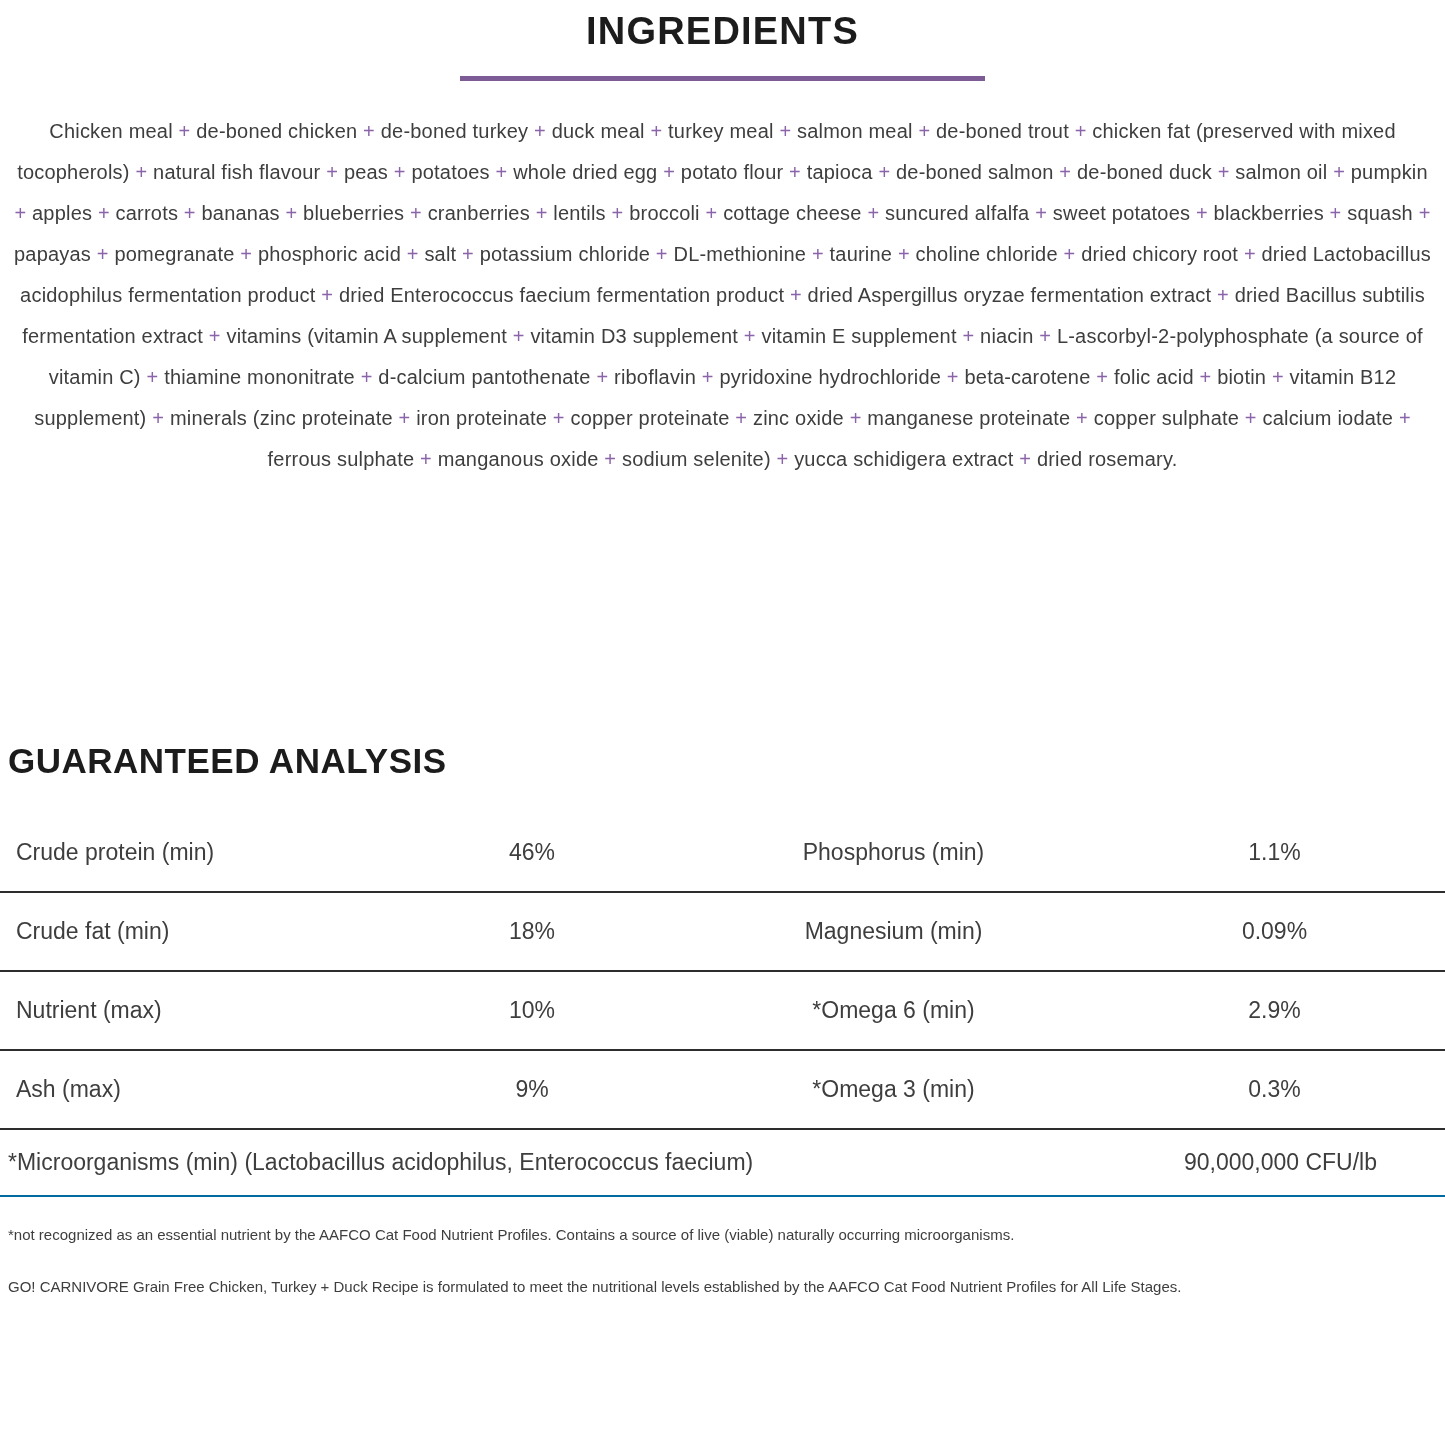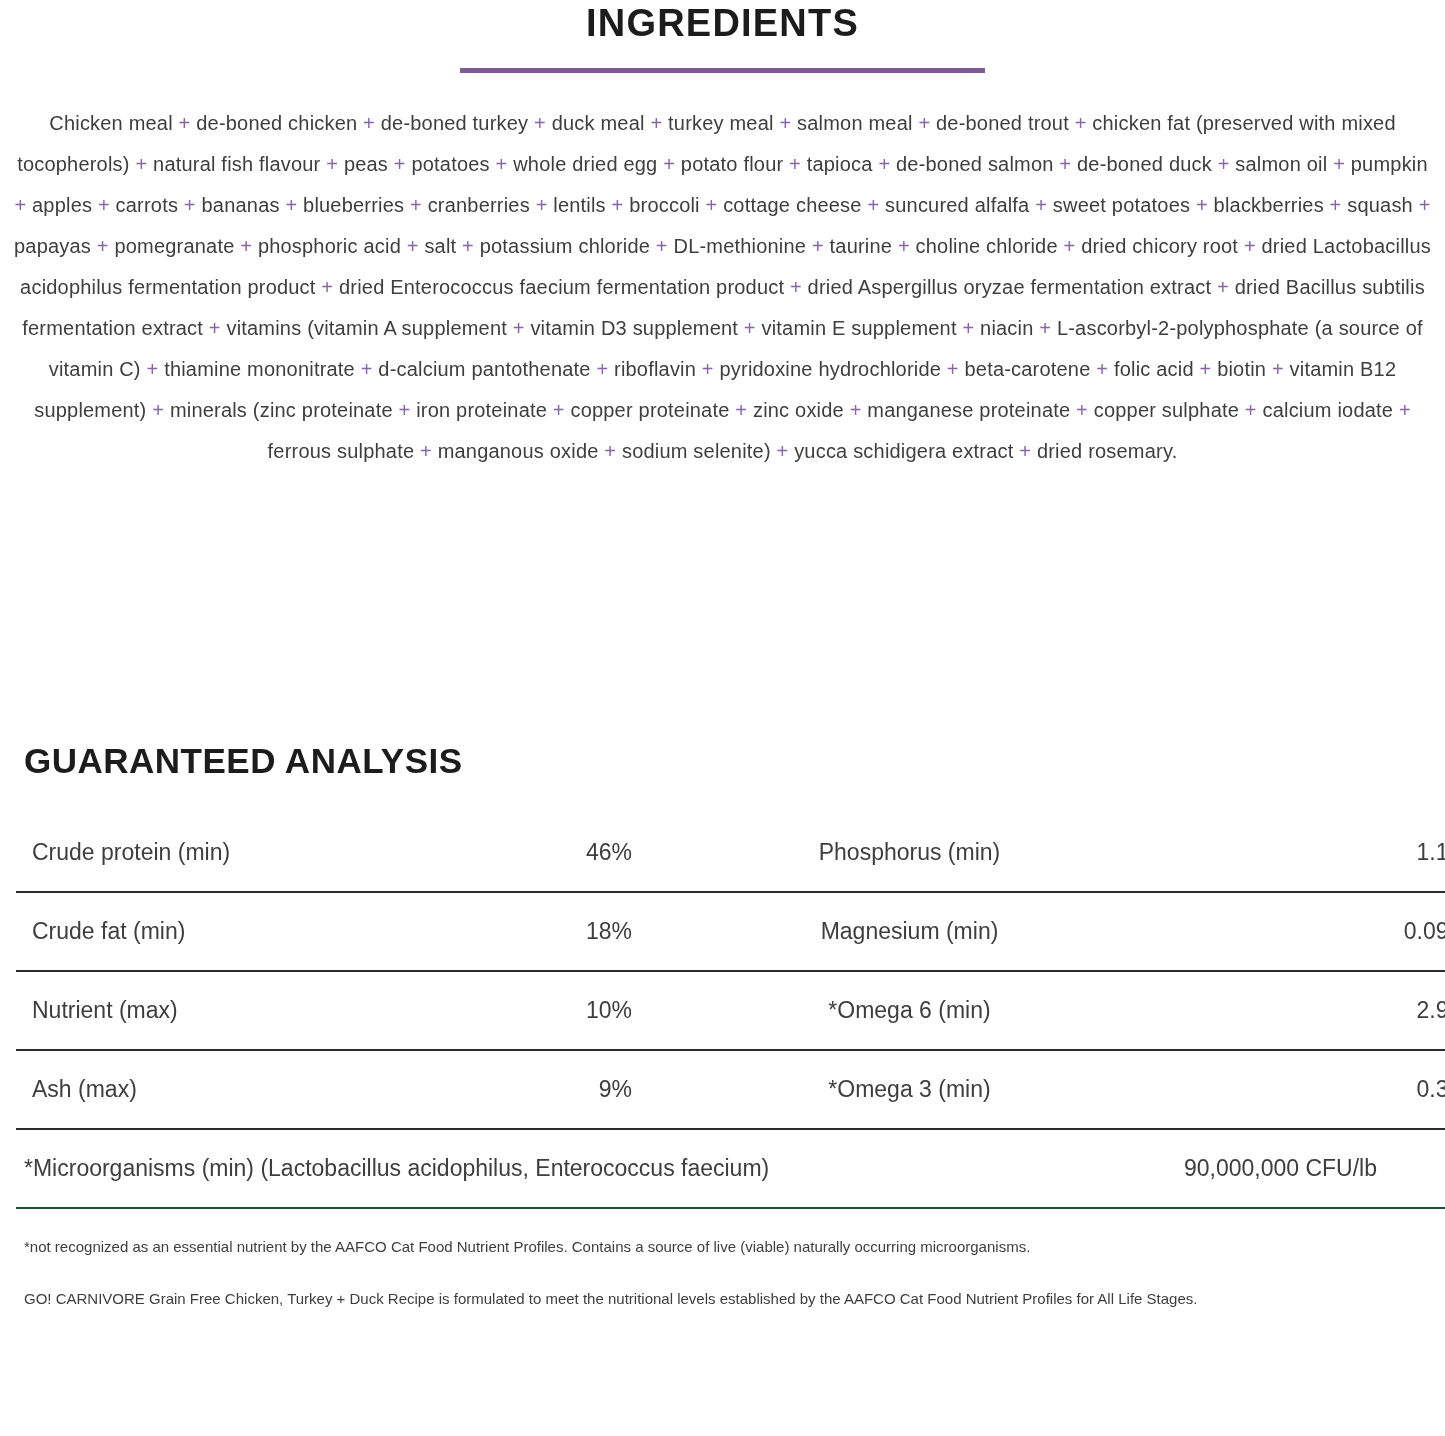--- a/index.html
+++ b/index.html
@@ -6,57 +6,57 @@
   html, body { margin: 0; padding: 0; }
   body {
     width: 1445px; height: 1436px; overflow: hidden;
     background: #ffffff;
     font-family: "Liberation Sans", sans-serif;
     color: #3e3e3e;
     position: relative;
   }
   .ingredients { text-align: center; }
   .ingredients h1 {
-    margin: 0; padding-top: 2px;
+    margin: 0; padding-top: 10px;
     font-size: 38px; line-height: 42px; font-weight: bold;
     letter-spacing: 1.2px; color: #1c1c1c;
   }
   .rule {
     width: 525px; height: 5px; background: #7d5c96;
     margin: 24px auto 0;
   }
   .ing-text {
     margin: 30px auto 0; width: 1422px;
     font-size: 20px; line-height: 41px; letter-spacing: 0.2px;
     color: #3e3e3e; text-align: center;
   }
   .ing-text .plus { color: #8a63a8; }
 
-  .analysis { position: absolute; top: 741px; left: 16px; right: 0; }
+  .analysis { position: absolute; top: 741px; left: 0; right: 0; }
   .analysis h2 {
     margin: 0 0 0 8px;
     font-size: 35px; line-height: 40px; font-weight: bold;
     letter-spacing: 0.5px; color: #1c1c1c;
   }
   .ga-table { margin-top: 33px; font-size: 23px; }
   .ga-row {
     display: grid;
     grid-template-columns: 432px 168px 480px 357px;
     align-items: center;
     height: 79px;
     border-bottom: 2px solid #2d2d2d;
     padding-left: 16px;
   }
   .ga-label { text-align: left; }
   .ga-label-right { padding-left: 75px; text-align: center; }
-  .ga-value { text-align: right; }
+  .ga-value { text-align: center; }
   .ga-full {
     display: flex; align-items: center; justify-content: space-between;
-    height: 79px;
-    border-bottom: 2px solid #14532d;
+    height: 67px;
+    border-bottom: 2px solid #0369a1;
     padding: 0 68px 0 8px;
     font-size: 23px;
     text-align: right;
   }
   .note {
     margin: 26px 8px 0;
     font-size: 15px; line-height: 24px; color: #3e3e3e;
   }
   .note2 { line-height: 27px; }
 </style>

